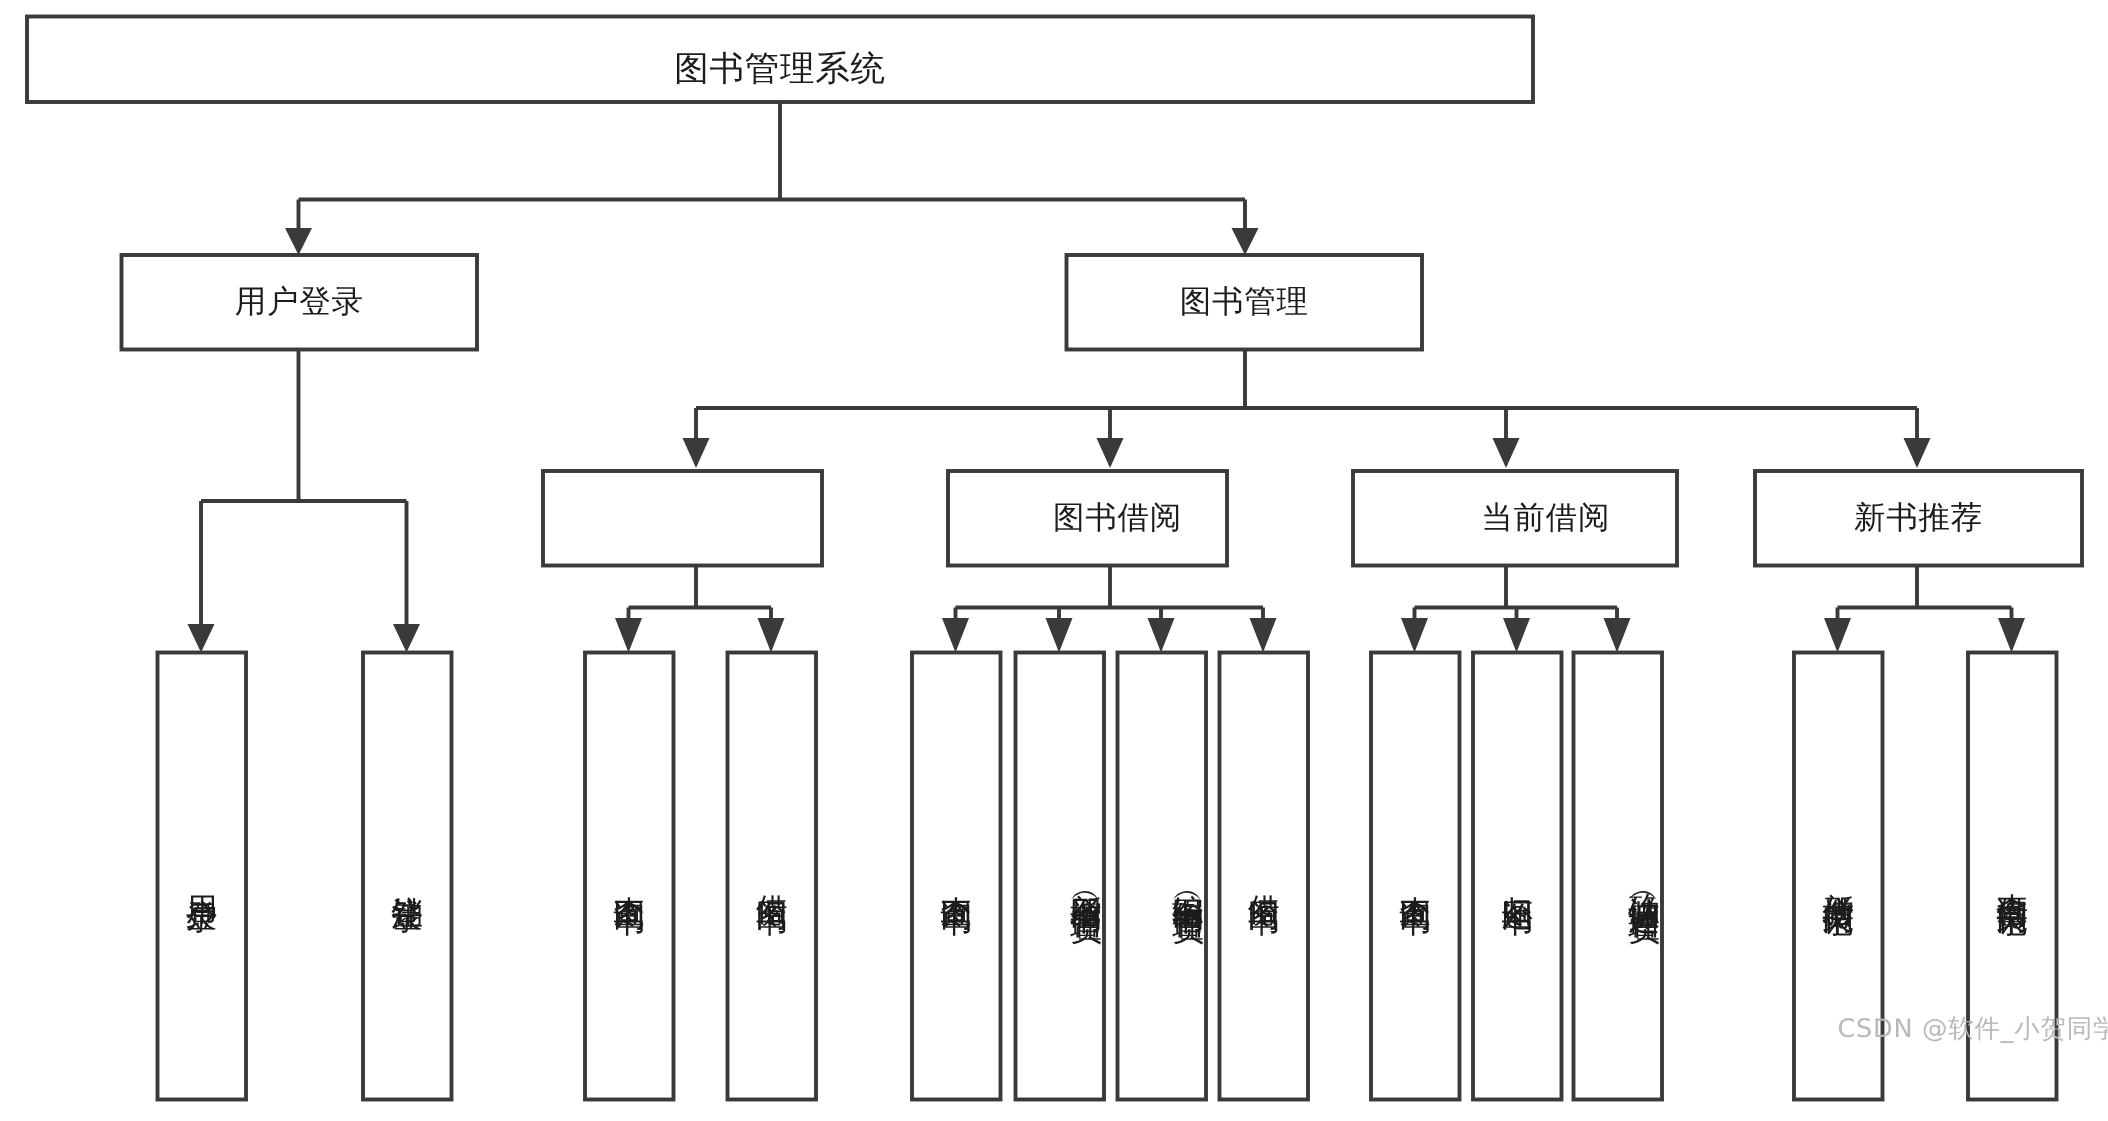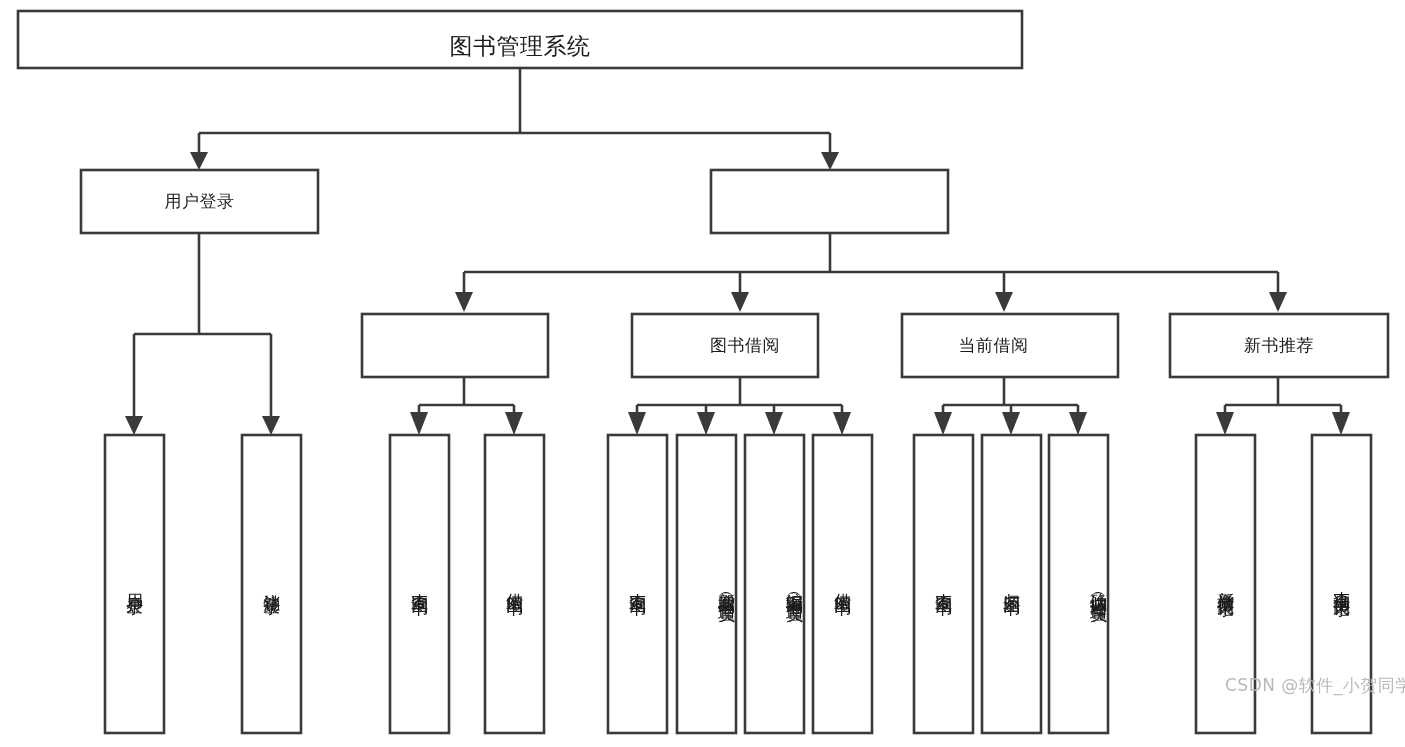--- a/index.html
+++ b/index.html
@@ -43,21 +43,21 @@
     stroke: none;
   }
   
   .node-label {
     position: absolute;
     display: flex;
     align-items: center;
     justify-content: center;
     color: #1c1c1c;
     font-family: "DejaVu Sans", "Liberation Sans", sans-serif;
-    font-size: 17px;
+    font-size: 21px;
     line-height: 1.15;
     letter-spacing: 0.5px;
     white-space: nowrap;
     pointer-events: none;
   }
   .node-label.horizontal {
     writing-mode: horizontal-tb;
   }
   .node-label.vertical {
     writing-mode: vertical-rl;
@@ -188,23 +188,24 @@
     <rect class="node-box" x="982" y="435" width="59" height="298"></rect>
     <rect class="node-box" x="1049" y="435" width="59" height="298"></rect>
 
     <rect class="node-box" x="1196" y="435" width="59" height="298"></rect>
     <rect class="node-box" x="1312" y="435" width="59" height="298"></rect>
   </svg>
 
   <div class="node-label horizontal" style="left:18px; top:11px; width:1004px; height:71px; font-size:23px;">图书管理系统</div>
 
   <div class="node-label horizontal" style="left:81px; top:170px; width:237px; height:63px;">用户登录</div>
+  <div class="node-label horizontal" style="left:711px; top:170px; width:237px; height:63px;">图书管理</div>
 
   <div class="node-label horizontal" style="left:632px; top:314px; width:186px; height:63px;padding-left:20px;">图书借阅</div>
-  <div class="node-label horizontal" style="left:873px; top:314px; width:241px; height:63px;text-align:center;">当前借阅</div>
+  <div class="node-label horizontal" style="left:910px; top:314px; width:241px; height:63px;text-align:center;">当前借阅</div>
   <div class="node-label horizontal" style="left:1170px; top:314px; width:218px; height:63px;">新书推荐</div>
 
   <div class="node-label vertical" style="left:105px; top:435px; width:59px; height:298px;">用户登录</div>
   <div class="node-label vertical" style="left:242px; top:435px; width:59px; height:298px;">注销登录</div>
 
   <div class="node-label vertical" style="left:390px; top:435px; width:59px; height:298px;">查询图书</div>
   <div class="node-label vertical" style="left:485px; top:435px; width:59px; height:298px;">借阅图书</div>
 
   <div class="node-label vertical" style="left:608px; top:435px; width:59px; height:298px;">查询图书</div>
   <div class="node-label vertical" style="left:677px; top:437px; width:59px; height:294px; align-items:flex-start; padding-top:8px; box-sizing:border-box;">新增图书（管理员）</div>

